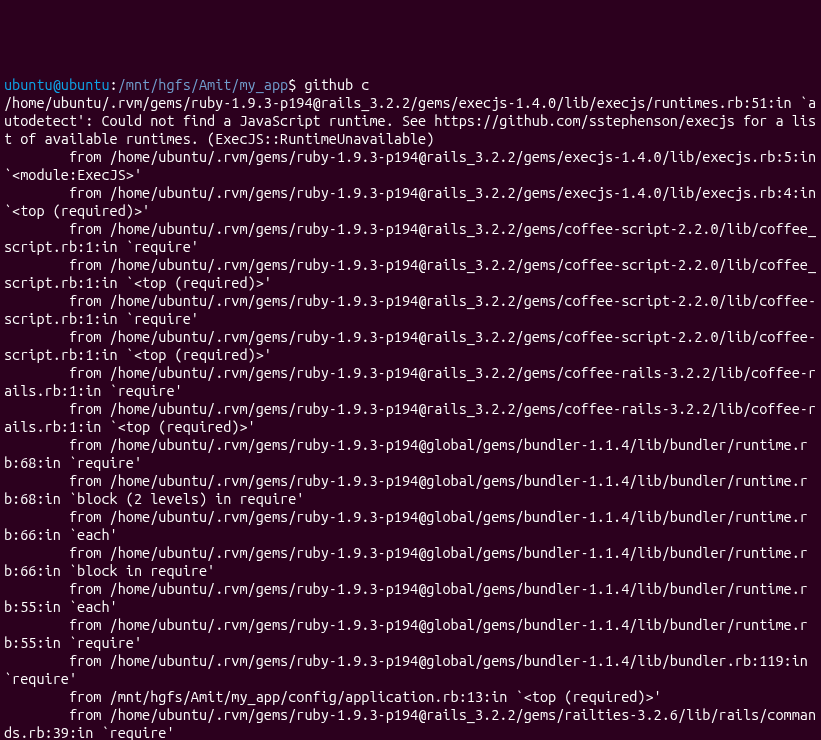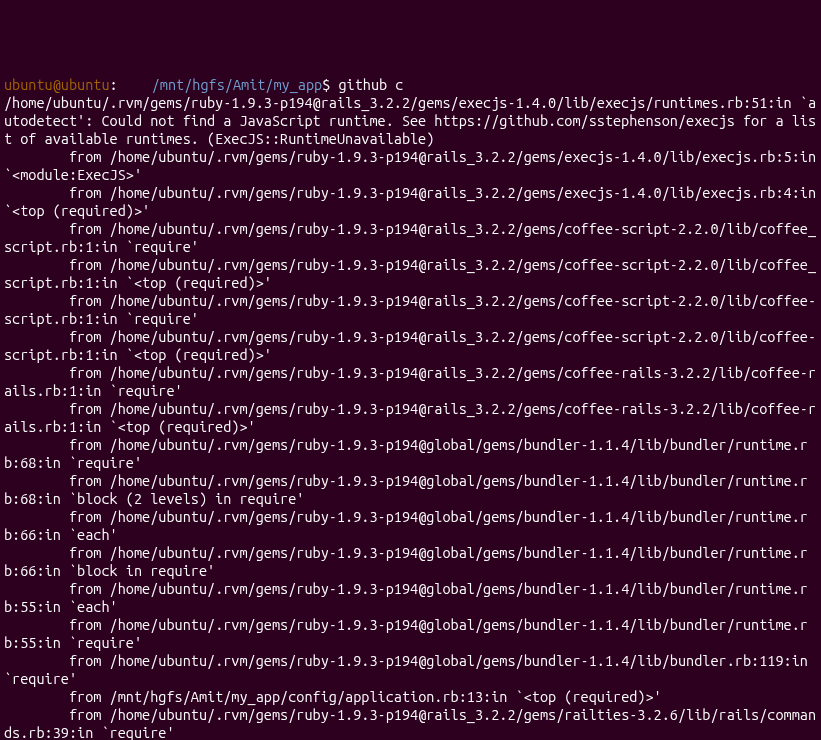--- a/index.html
+++ b/index.html
@@ -14,25 +14,24 @@
       font-size: 14.5px;
       line-height: 18px;
       padding: 4px;
       width: 821px;
       height: 740px;
       overflow: hidden;
       word-wrap: break-word;
       white-space: pre-wrap;
     }
     .prompt-user {
-      color: #a16207;
+      color: #0ea5e9;
     }
     .prompt-path {
       color: #729fcf;
-      margin-left: 34px;
     }
     .prompt-dollar {
       color: #ffffff;
     }
     .terminal-content {
       white-space: pre-wrap;
       word-break: break-all;
     }
   </style>
 </head>

